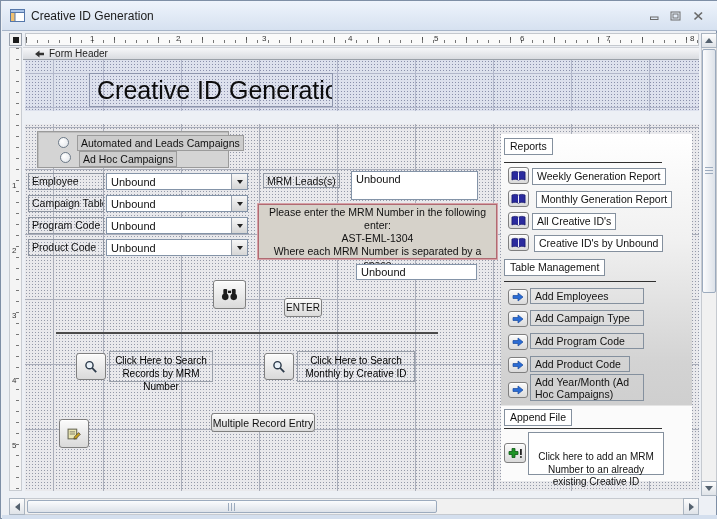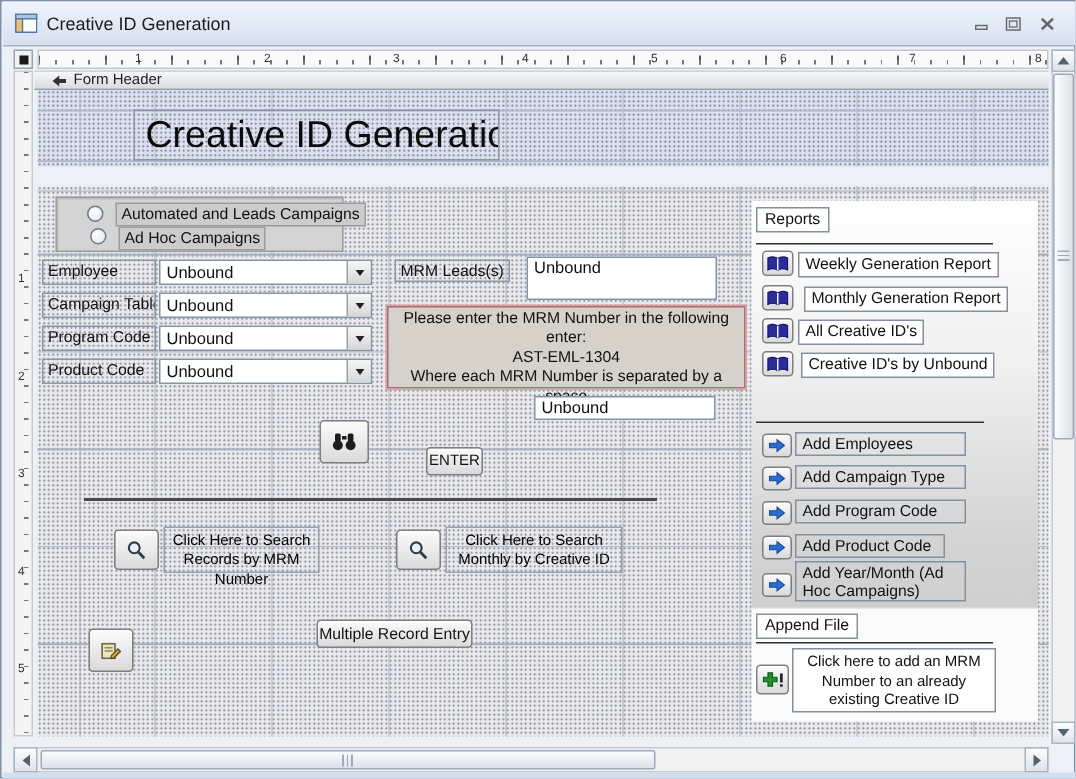--- a/index.html
+++ b/index.html
@@ -306,20 +306,21 @@
   <div class="abs btn3d" style="left:507px;top:233px;width:21px;height:17px">
     <span style="display:flex">
         <svg viewBox="0 0 16 12" width="15" height="12">
           <path d="M8 2 C6 0.8 3 0.8 1 1.8 L1 10.2 C3 9.2 6 9.2 8 10.4 C10 9.2 13 9.2 15 10.2 L15 1.8 C13 0.8 10 0.8 8 2 Z" fill="#2b2b9e" stroke="#15156a" stroke-width="0.8"></path>
           <line x1="8" y1="2" x2="8" y2="10.4" stroke="#fff" stroke-width="1"></line>
         </svg>
       </span>
   </div>
   <div class="abs plabel" style="left:533px;top:234px">Creative ID's by Unbound</div>
 
+  <div class="abs ptitle" style="left:503px;top:258px">Table Management</div>
   <div class="abs pline" style="left:503px;top:280px;width:152px"></div>
 
   <div class="abs btn3d" style="left:507px;top:288px;width:20px;height:16px">
     <span style="display:flex">
         <svg viewBox="0 0 12 10" width="12" height="10">
           <path d="M1 3.5 L6 3.5 L6 1 L11 5 L6 9 L6 6.5 L1 6.5 Z" fill="#2b6cd4" stroke="#1a4a9e" stroke-width="0.7"></path>
         </svg>
       </span>
   </div>
   <div class="abs tm-label" style="left:529px;top:287px;width:114px;height:16px">Add Employees</div>
@@ -365,21 +366,21 @@
 
   <div class="abs btn3d" style="left:503px;top:442px;width:22px;height:20px">
     <span style="display:flex">
       <svg viewBox="0 0 15 12" width="15" height="12">
         <path d="M4 1.5 L7 1.5 L7 4.5 L10 4.5 L10 7.5 L7 7.5 L7 10.5 L4 10.5 L4 7.5 L1 7.5 L1 4.5 L4 4.5 Z" fill="#1f9427" stroke="#0e5a14" stroke-width="0.8"></path>
         <rect x="12" y="2" width="1.8" height="6" fill="#222"></rect>
         <rect x="12" y="9.2" width="1.8" height="1.6" fill="#222"></rect>
       </svg>
     </span>
   </div>
-  <div class="abs plabel" style="left:527px;top:431px;width:136px;height:43px;white-space:normal;text-align:center;font-size:10px;line-height:12.5px;padding-top:3px">Click here to add an MRM Number to an already existing Creative ID</div>
+  <div class="abs plabel" style="left:527px;top:431px;width:136px;height:43px;white-space:normal;text-align:center;font-size:10px;line-height:12.5px;padding-top:18px">Click here to add an MRM Number to an already existing Creative ID</div>
 
   <div class="abs sb-track" style="left:700px;top:32px;width:16px;height:463px"></div>
   <div class="abs sb-btn" style="left:700px;top:32px;width:16px;height:15px">
       <span class="tri-up"></span>
     </div>
   <div class="abs sb-thumb" style="left:701px;top:48px;width:14px;height:244px">
       <span class="grip-v"></span>
     </div>
   <div class="abs sb-btn" style="left:700px;top:480px;width:16px;height:15px">
       <span class="tri-dn"></span>

